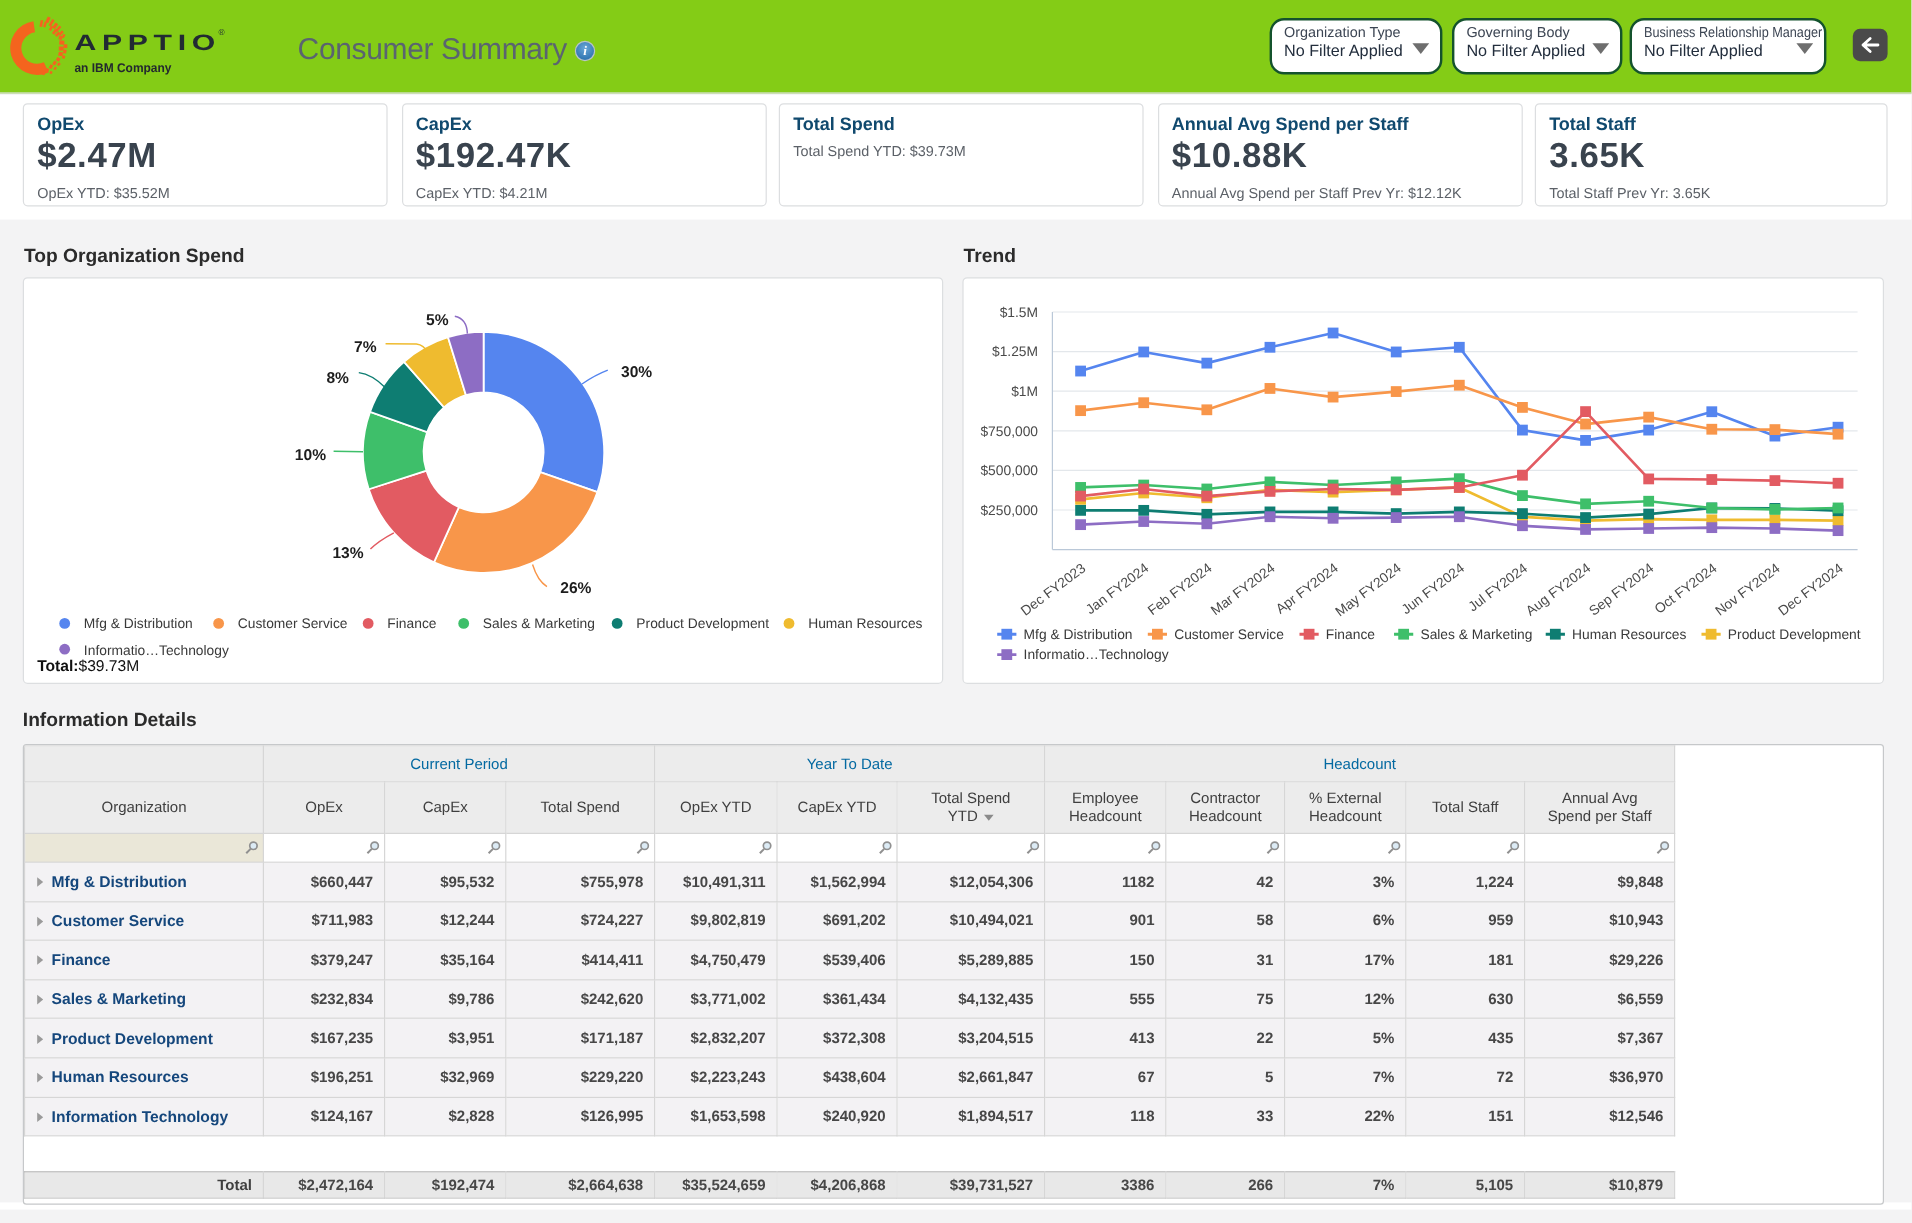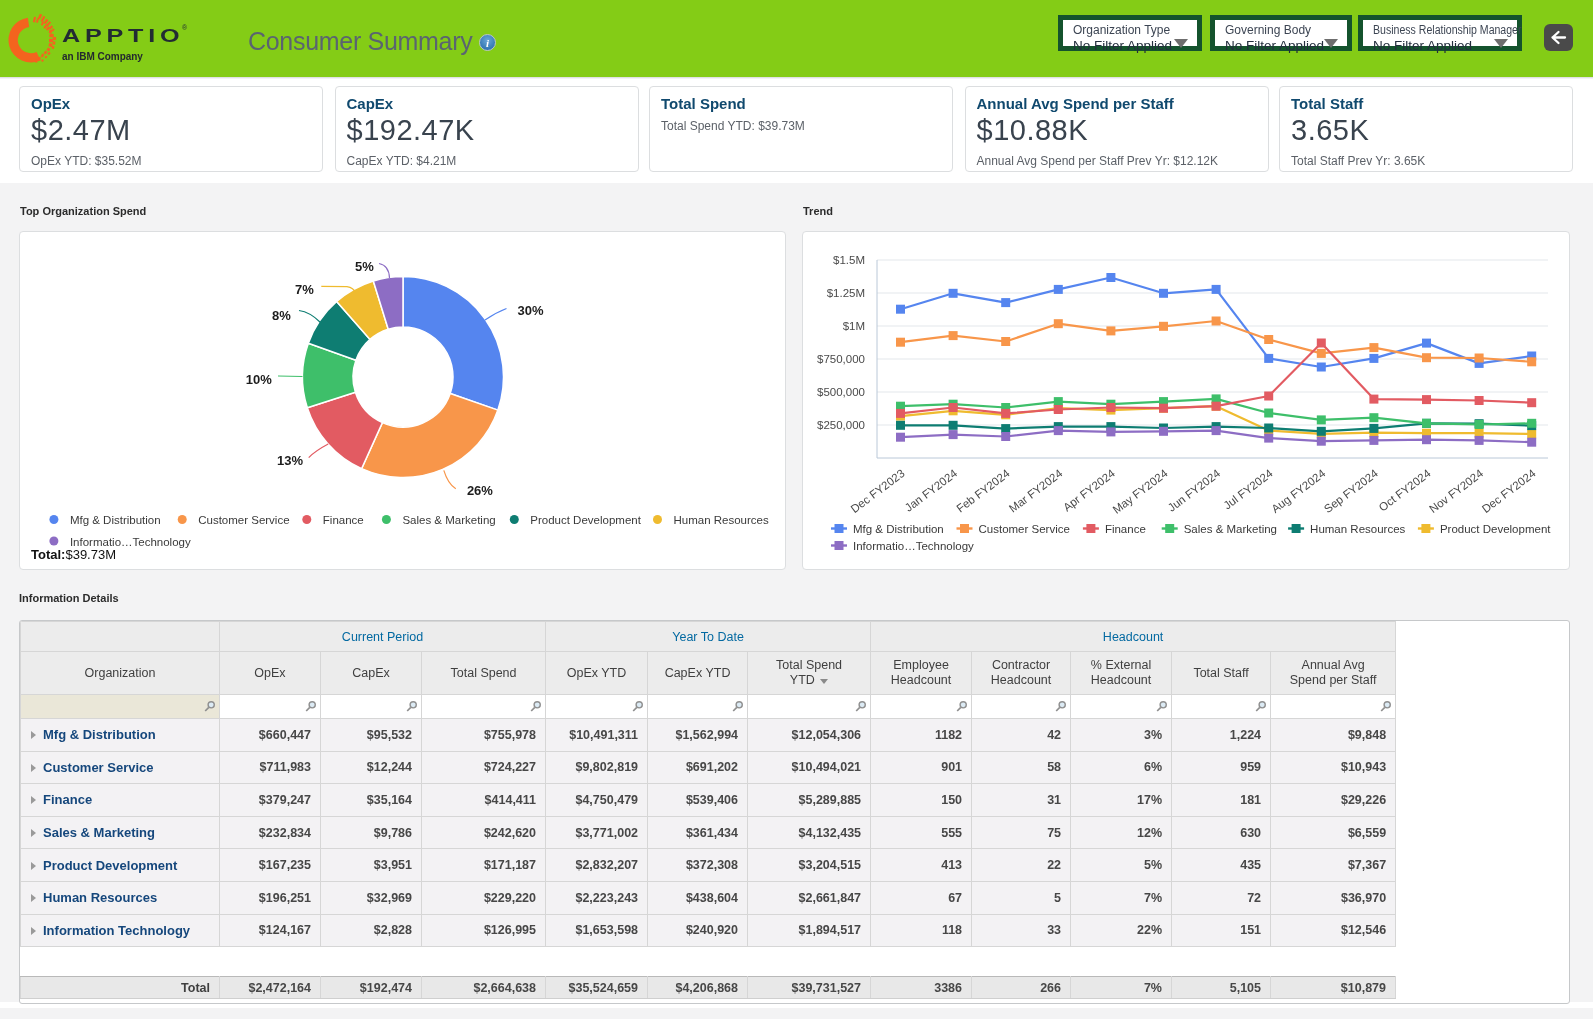--- a/index.html
+++ b/index.html
@@ -8,31 +8,31 @@
 #hdr{position:absolute;left:0;top:0;width:1593px;height:78px;background:#84cc16;border-bottom:1px solid #e0e1e3}
 .brand{position:absolute;left:62px;top:26px;color:#1e2a36}
 .brand .n{font-size:18.5px;font-weight:bold;letter-spacing:3.5px;display:inline-block;transform:scaleX(1.36);transform-origin:0 0;color:#222b33;line-height:19px}
 .brand .r{position:absolute;left:120px;top:-2px;font-size:7px}
 .brand .ibm{font-size:10.5px;font-weight:bold;letter-spacing:0;margin-top:4px;color:#23292f;transform:scaleX(.95);transform-origin:0 0}
 .title{position:absolute;left:248px;top:27px;font-size:25px;color:#5a6470;letter-spacing:-.3px}
 .info{position:absolute;left:479px;top:34px;width:17px;height:17px;border-radius:50%;
  background:radial-gradient(circle at 50% 35%,#6aa7d8,#3579b4 70%);border:1.5px solid #b9c3cb;box-sizing:border-box;
  color:#fff;font-size:11px;font-weight:bold;font-family:"Liberation Serif",serif;font-style:italic;
  text-align:center;line-height:16px}
-.filter{position:absolute;top:15px;height:36px;background:#fff;border:5px solid #14532d;border-radius:0;padding:3px 10px 0;white-space:nowrap}
+.filter{position:absolute;top:15px;height:47px;background:#fff;border:2px solid #14532d;border-radius:12px;padding:3px 10px 0;white-space:nowrap}
 .filter .lab{font-size:12px;color:#3c4553;line-height:15px}
 .filter .val{font-size:13.5px;font-weight:normal;color:#232e3d;line-height:15px}
 .filter .arr{position:absolute;right:9px;top:19px;width:0;height:0;border-left:7px solid transparent;
  border-right:7px solid transparent;border-top:9px solid #6e6e6e}
 #backbtn{position:absolute;left:1544px;top:24px;width:29px;height:27px;background:#4a4a4a;border-radius:6px}
 .card{position:absolute;top:86px;height:86px;background:#fff;border:1px solid #dcdee0;border-radius:4px;padding:8px 11px}
 .card .t{font-size:15px;font-weight:bold;color:#10496e;line-height:18px}
-.card .v{font-size:29px;font-weight:normal;color:#39434e;line-height:35px;letter-spacing:.5px}
+.card .v{font-size:29px;font-weight:bold;color:#39434e;line-height:35px;letter-spacing:.5px}
 .card .s{font-size:12px;color:#5c6168;line-height:17px;margin-top:5px}
-.sect{position:absolute;font-size:11px;font-weight:bold;color:#2b2b2b}
+.sect{position:absolute;font-size:16px;font-weight:bold;color:#2b2b2b}
 .panel{position:absolute;top:231px;height:339px;background:#fff;border:1px solid #dcdee0;border-radius:4px}
 #tblwrap{position:absolute;left:19px;top:620px;width:1551px;height:384px;background:#fff;
  border:1px solid #c6c8ca;border-radius:3px;overflow:hidden}
 table.grid{border-collapse:collapse;table-layout:fixed;width:1375px;font-size:12px}
 table.grid td{border:1px solid #d6d6d6;overflow:hidden;white-space:nowrap}
 tr.ghdr td{background:#ececec;height:30px;text-align:center;color:#0369a1;font-size:12.5px;border-bottom-color:#d6d6d6}
 tr.ghdr td.gb{border-right-color:#d6d6d6}
 tr.ghdr td:not(.gb){border-left:none}
 tr.chdr td{background:#ececec;height:43px;text-align:center;color:#3f3f3f;font-size:12.5px;line-height:15px}
 tr.fltr td{background:#fff;height:24px;text-align:right;padding-right:3px}

